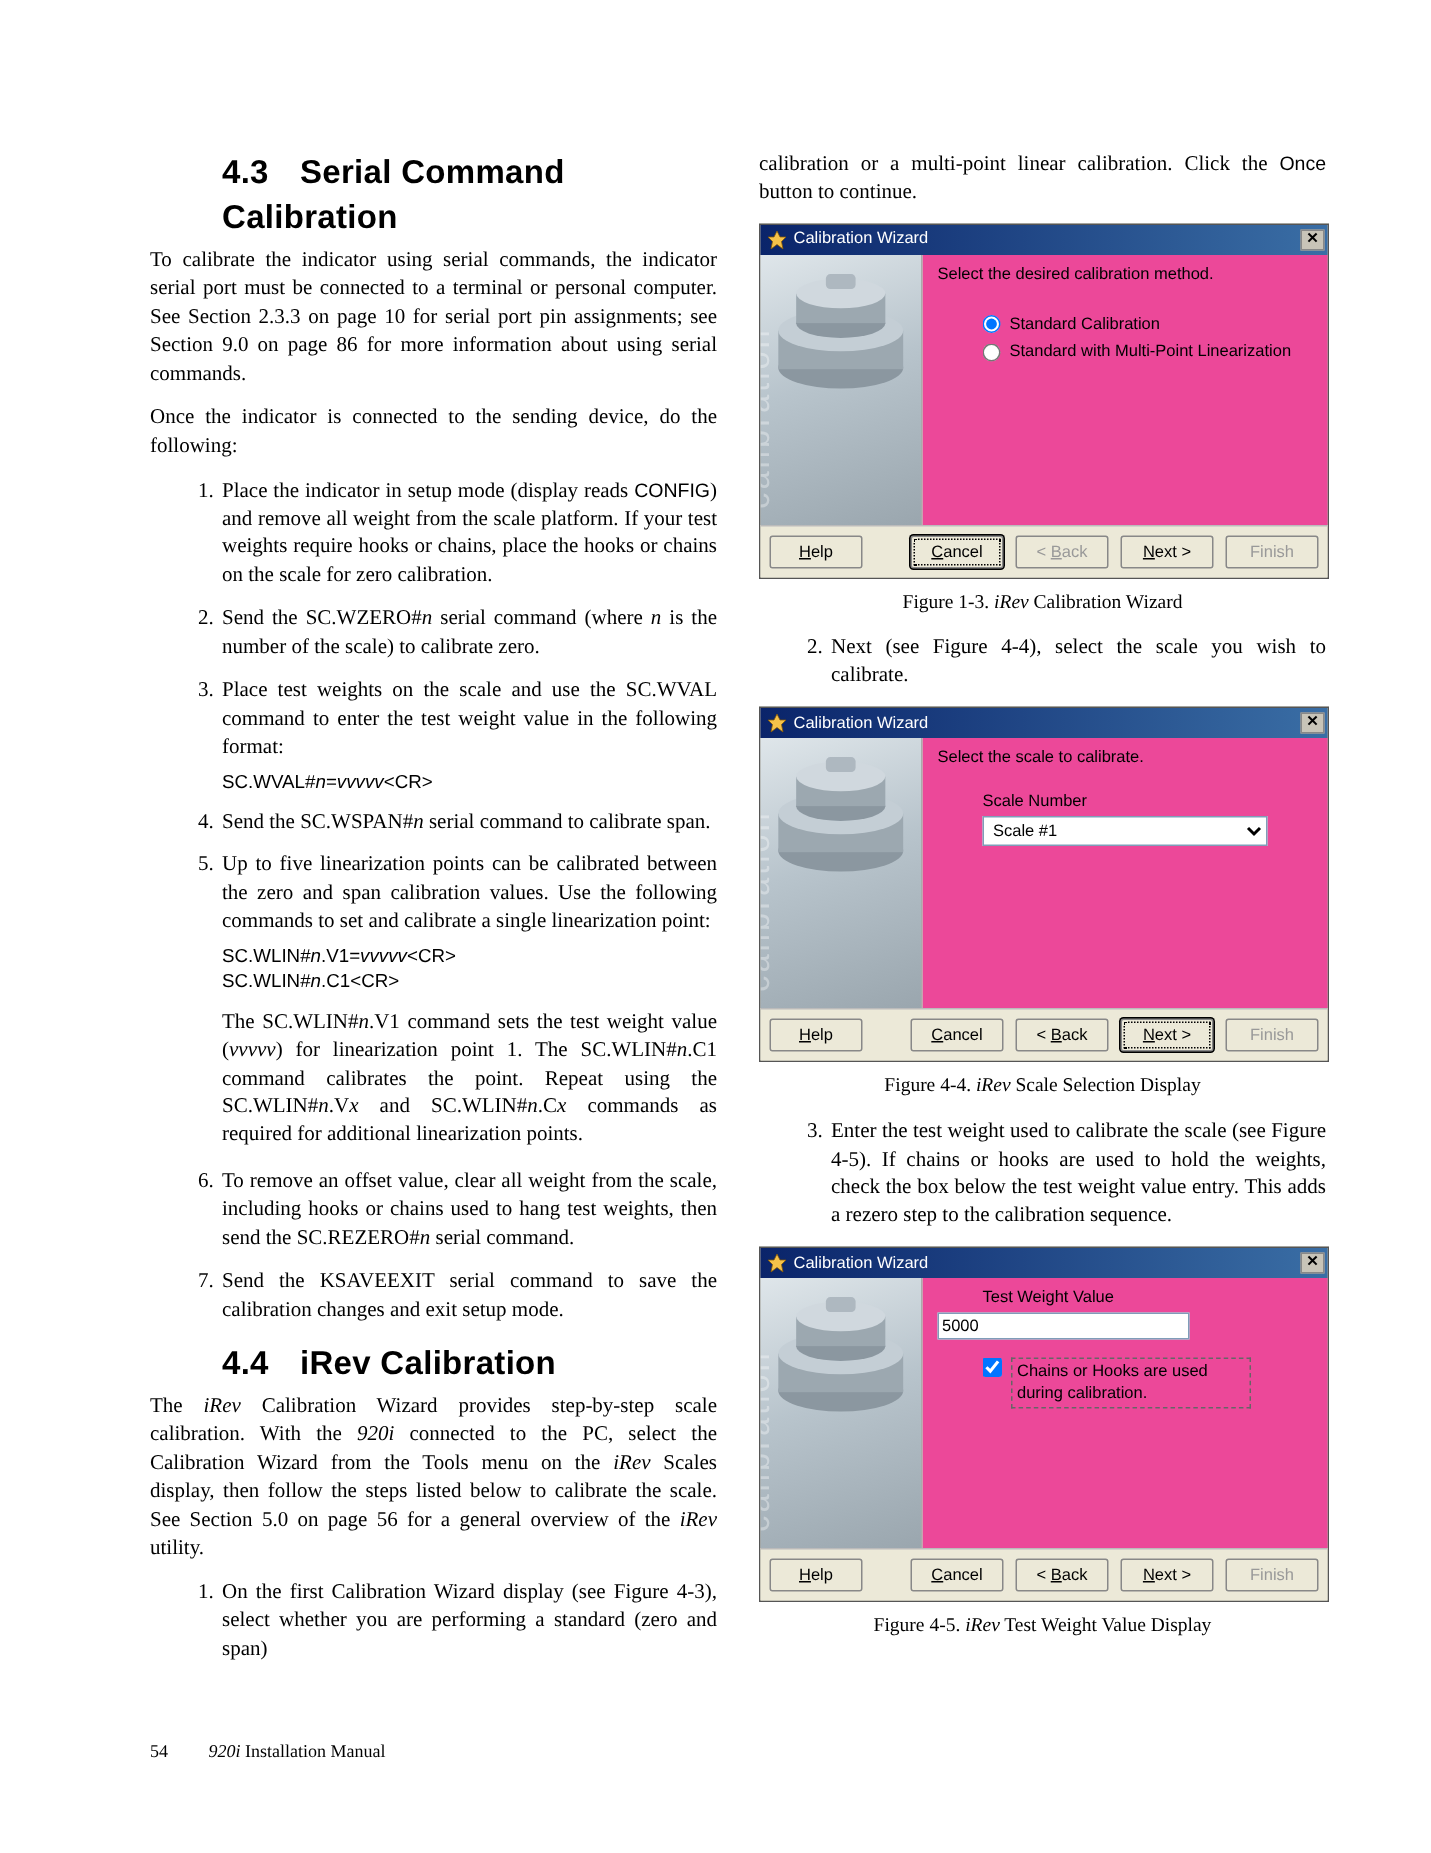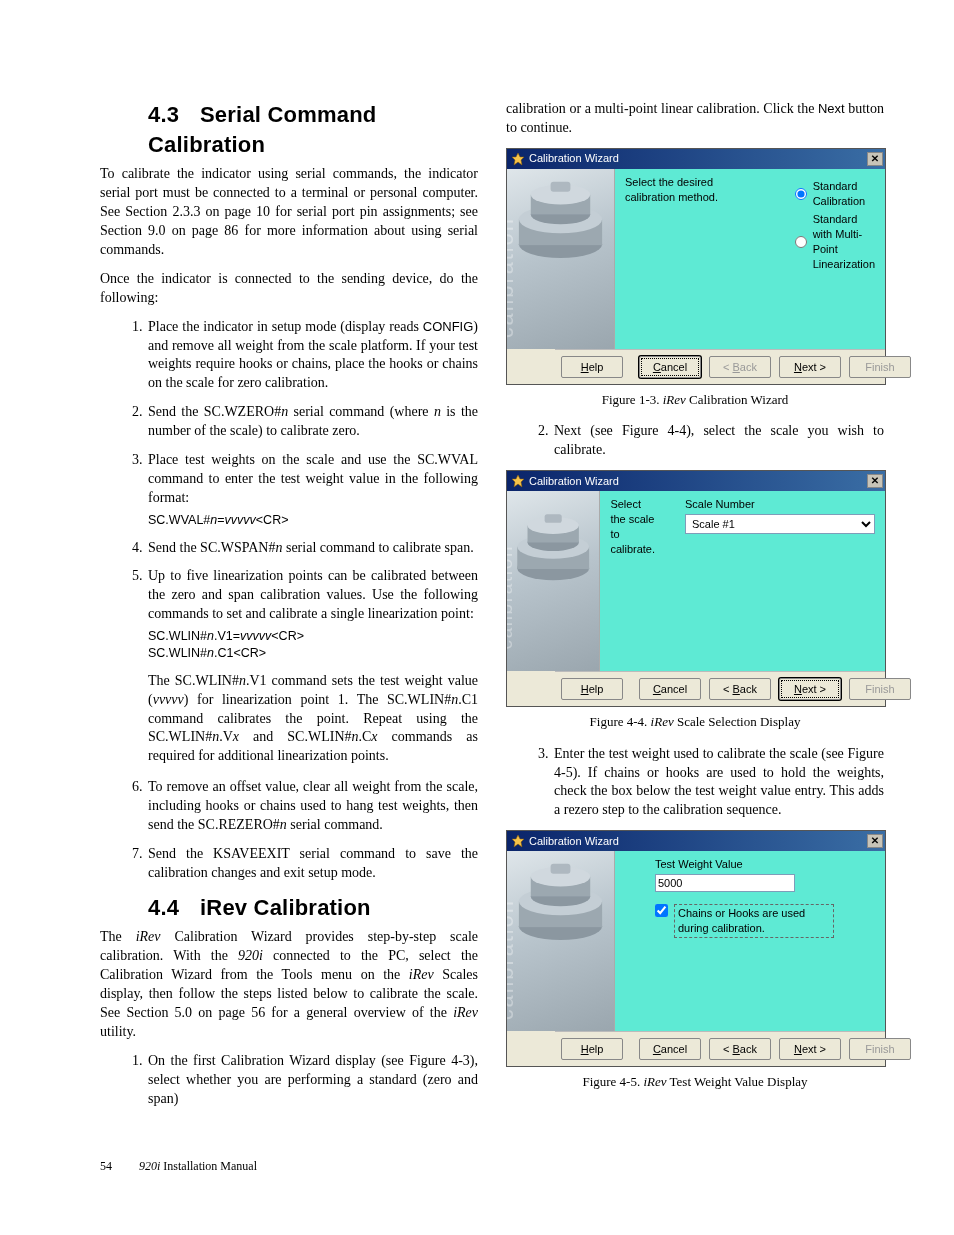--- a/index.html
+++ b/index.html
@@ -79,55 +79,54 @@
     width: 108px; height: 180px;
     background: linear-gradient(160deg, #dfe6ea 0%, #b8c4cc 45%, #9aa6ae 100%);
     border-right: 1px solid #aaa;
     position: relative;
     overflow: hidden;
   }
   .wizard-sidebar svg { width:100%; height:100%; }
   .wizard-content {
     flex:1;
     padding: 6px 10px 4px 10px;
-    background: #5eead4;
+    background: #ec4899;
     min-height: 180px;
     display:flex;
-    flex-direction: row;
+    flex-direction: column;
     justify-content: space-between;
   }
   .wizard-content .prompt { margin-bottom: 14px; }
   .wizard-form { flex:1; }
   .radio-row { margin: 4px 0 4px 30px; display:flex; align-items:center; gap:6px; }
   .radio-row input[type=radio] { width:12px; height:12px; }
   .field-label { margin: 0 0 2px 30px; }
   .select-wrap { margin-left: 30px; }
   .select-wrap select, .text-input {
     font-family: Tahoma, Arial, sans-serif;
     font-size: 11px;
     background: #fff;
     border: 1px solid #7f9db9;
     padding: 1px 2px;
   }
   .select-wrap select { width: 190px; height:20px; }
-  .text-input { width: 140px; height: 18px; margin-left: 30px; }
+  .text-input { width: 168px; height: 18px; }
   .checkbox-row { margin: 12px 0 0 30px; display:flex; align-items:flex-start; gap:6px; }
   .checkbox-row .cb-label {
     border: 1px dashed #666;
     padding: 1px 3px;
     max-width: 160px;
   }
   .wizard-buttons {
     border-top: 1px solid #bbb;
     padding: 6px;
     display:flex;
     align-items:flex-end;
     gap: 8px;
     background: #ece9d8;
-    margin-left: 48px;
   }
   .wizard-buttons .spacer { flex:1; }
   .wbtn {
     min-width: 62px;
     height: 22px;
     font-family: Tahoma, Arial, sans-serif;
     font-size: 11px;
     background: #ece9d8;
     border: 1px solid #888;
     padding: 1px 8px;
@@ -214,21 +213,21 @@
     <p>
       <span>The </span><span class="ital">iRev</span><span> Calibration Wizard provides step-by-step scale calibration. With the </span><span class="ital">920i</span><span> connected to the PC, select the Calibration Wizard from the Tools menu on the </span><span class="ital">iRev</span><span> Scales display, then follow the steps listed below to calibrate the scale. See Section 5.0 on page 56 for a general overview of the </span><span class="ital">iRev</span><span> utility.</span>
     </p>
     <ol class="numbered">
       <li>On the first Calibration Wizard display (see Figure 4-3), select whether you are performing a standard (zero and span)</li>
     </ol>
   </div>
 
   <div class="col">
     <p>
-      <span>calibration or a multi-point linear calibration. Click the </span><span class="mono-inline">Next</span><span> button to continue.</span>
+      <span>calibration or a multi-point linear calibration. Click the </span><span class="mono-inline">Once</span><span> button to continue.</span>
     </p>
 
     <div class="wizard">
       <div class="wizard-titlebar">
         <div class="title-left">
           <span class="appicon">
             <svg viewBox="0 0 14 14">
                 <polygon points="7,1 9,5 13,5 10,8 11,13 7,10 3,13 4,8 1,5 5,5" fill="#f6c34a" stroke="#8a5a00" stroke-width="0.5"></polygon>
               </svg>
           </span>

